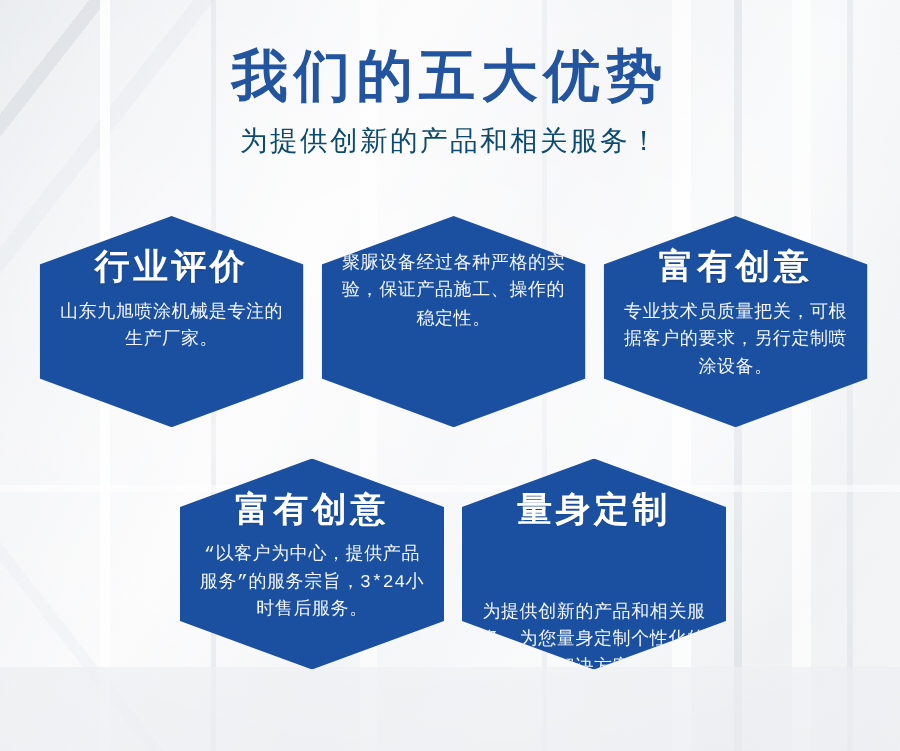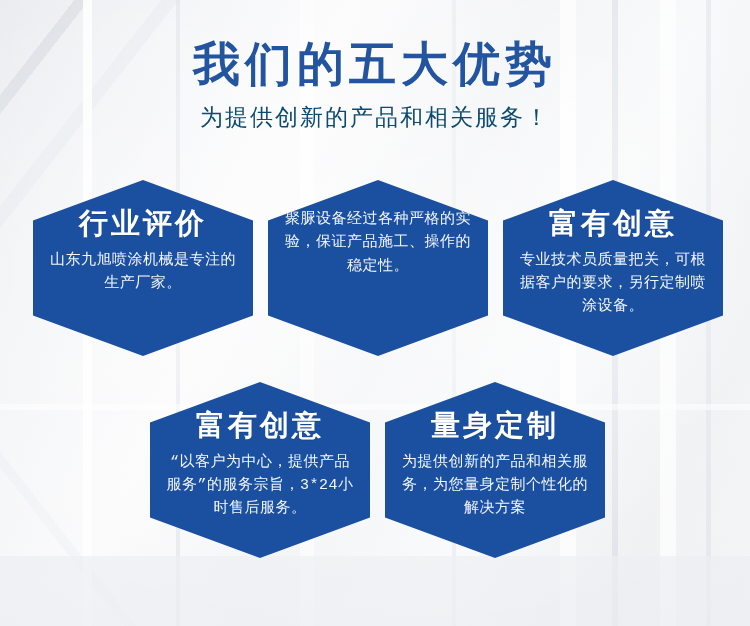--- a/index.html
+++ b/index.html
@@ -108,21 +108,21 @@
     padding:28px 14px 16px;
     text-align:center;
   }
 
   
   .hex-1 { left:33px;  top:180px; }
   .hex-2 { left:268px; top:180px; }
   .hex-3 { left:503px; top:180px; }
   
   .hex-4 { left:150px; top:382px; }
-  .hex-5 { left:385px; top:382px; }
+  .hex-5 { left:385px; top:382px;gap:48px; }
 
   .hex-title {
     font-family:"Liberation Serif","DejaVu Serif",serif;
     font-size:29px;
     font-weight:bold;
     letter-spacing:3px;
     color:#ffffff;
     line-height:1.1;
     margin-bottom:9px;
     text-shadow:0 1px 1px rgba(0,0,0,.10);

